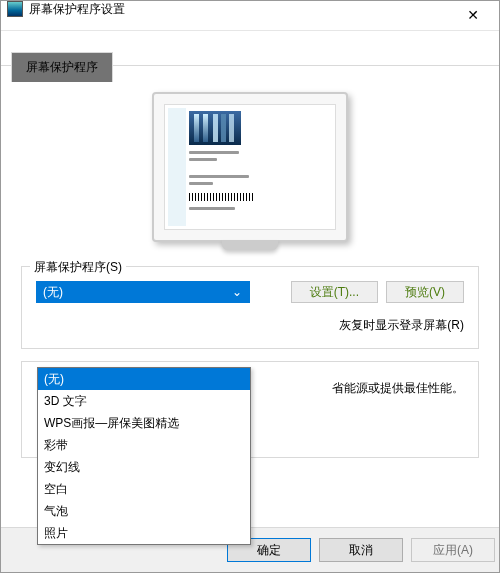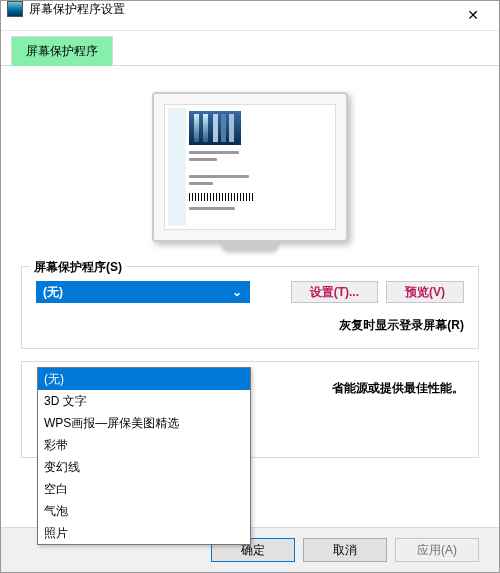--- a/index.html
+++ b/index.html
@@ -39,30 +39,29 @@
     .tabstrip {
       padding: 4px 10px 0 10px;
       background: #fff;
       border-bottom: 1px solid #d9d9d9;
       display: flex;
     }
     .tab {
       padding: 6px 14px;
       border: 1px solid #d9d9d9;
       border-bottom: none;
-      background: #86efac;
-      position: relative;
-      top: 1px;
+      background: #737373;
+      position: relative;
+      top: 17px;
       cursor: default;
     }
 
     
     .content {
       padding: 16px 20px 12px 20px;
-      font-weight: bold;
     }
 
     
     .preview-wrap {
       text-align: center;
       margin: 10px 0 24px 0;
     }
     .monitor {
       width: 196px; height: 150px;
       margin: 0 auto;
@@ -146,21 +145,21 @@
       color: #fff;
     }
     .btn {
       height: 22px;
       padding: 0 18px;
       border: 1px solid #c7c7c7;
       background: #efefef;
       color: #888;
       display: inline-flex; align-items: center; justify-content: center;
     }
-    .btn.disabled { color:#be185d; background:#efefef; }
+    .btn.disabled { color:#4d7c0f; background:#efefef; }
     .row .spacer { flex:1; }
 
     .hint-partial {
       margin-top: 14px;
       color: #000;
     }
 
     
     .dropdown {
       position: absolute;
@@ -194,21 +193,21 @@
       background:#0a62b7;
       z-index:1;
     }
 
     
     .footer {
       position: absolute;
       left:0; right:0; bottom:0;
       border-top: 1px solid #d9d9d9;
       background: #f0f0f0;
-      padding: 10px 20px;
+      padding: 10px 4px;
       display: flex;
       justify-content: flex-end;
       gap: 8px;
     }
     .footer .fbtn {
       width: 84px; height: 24px;
       border: 1px solid #adadad;
       background: #e1e1e1;
       display:flex; align-items:center; justify-content:center;
       color:#000;

